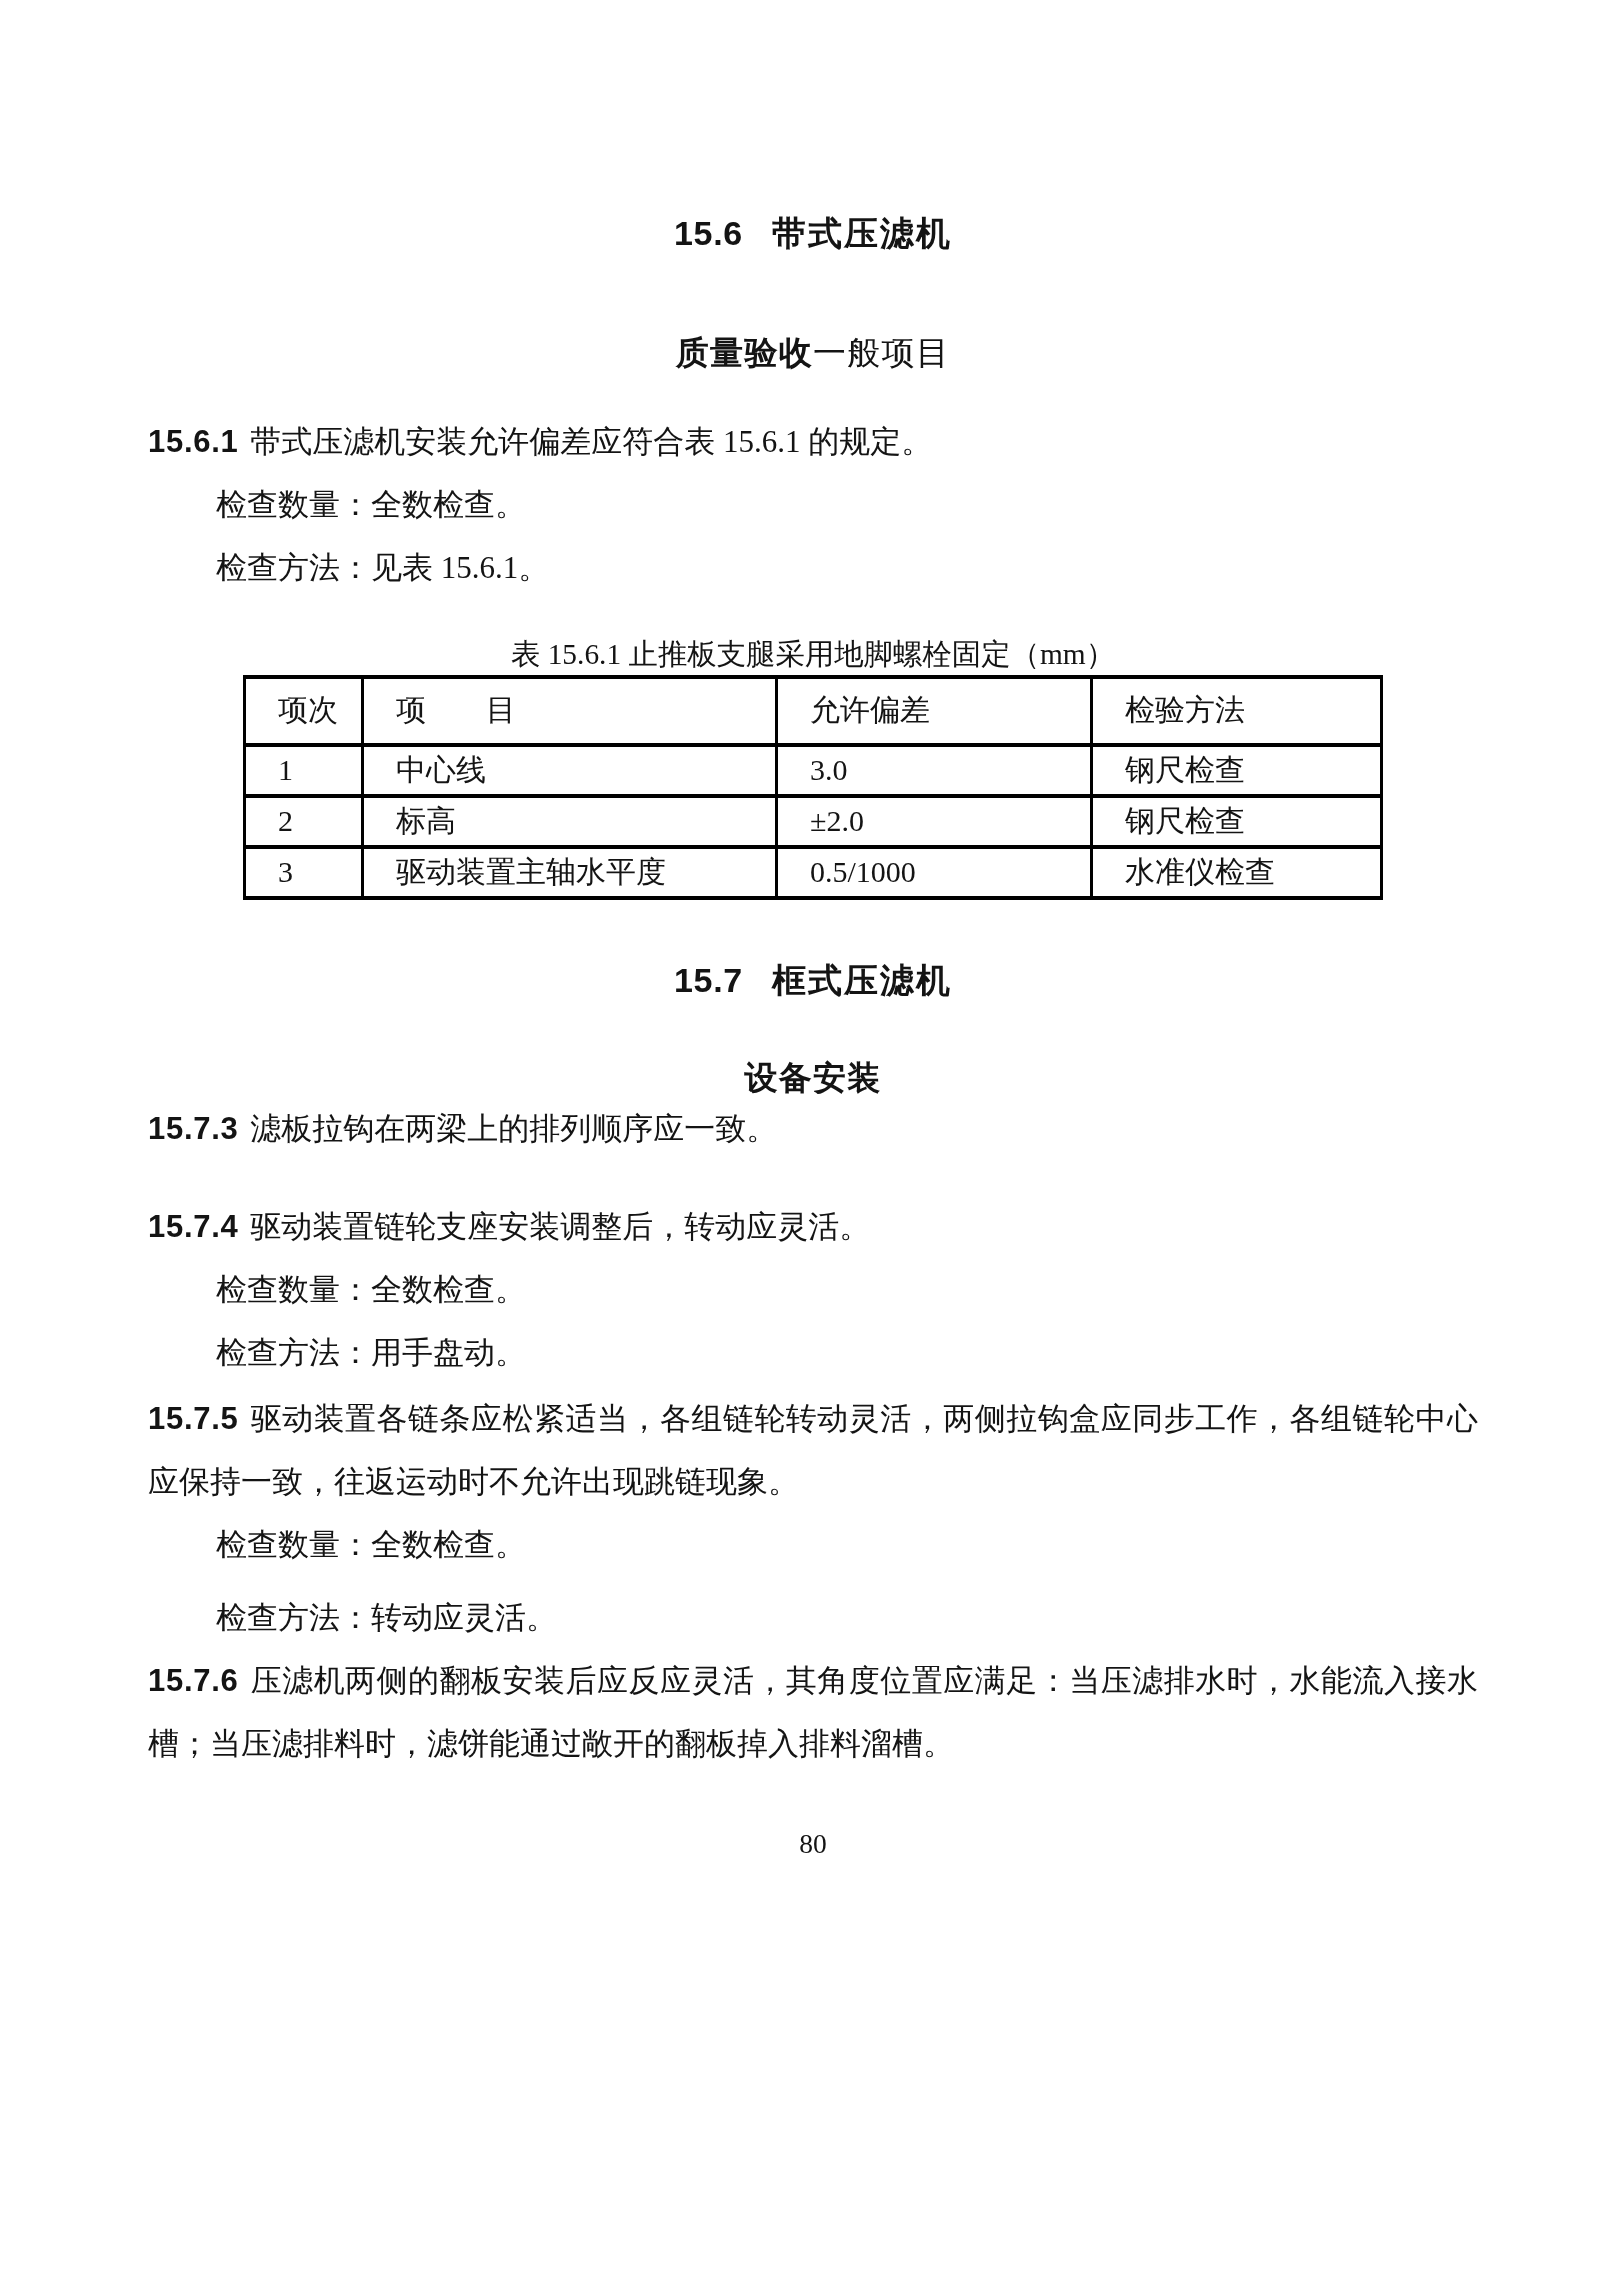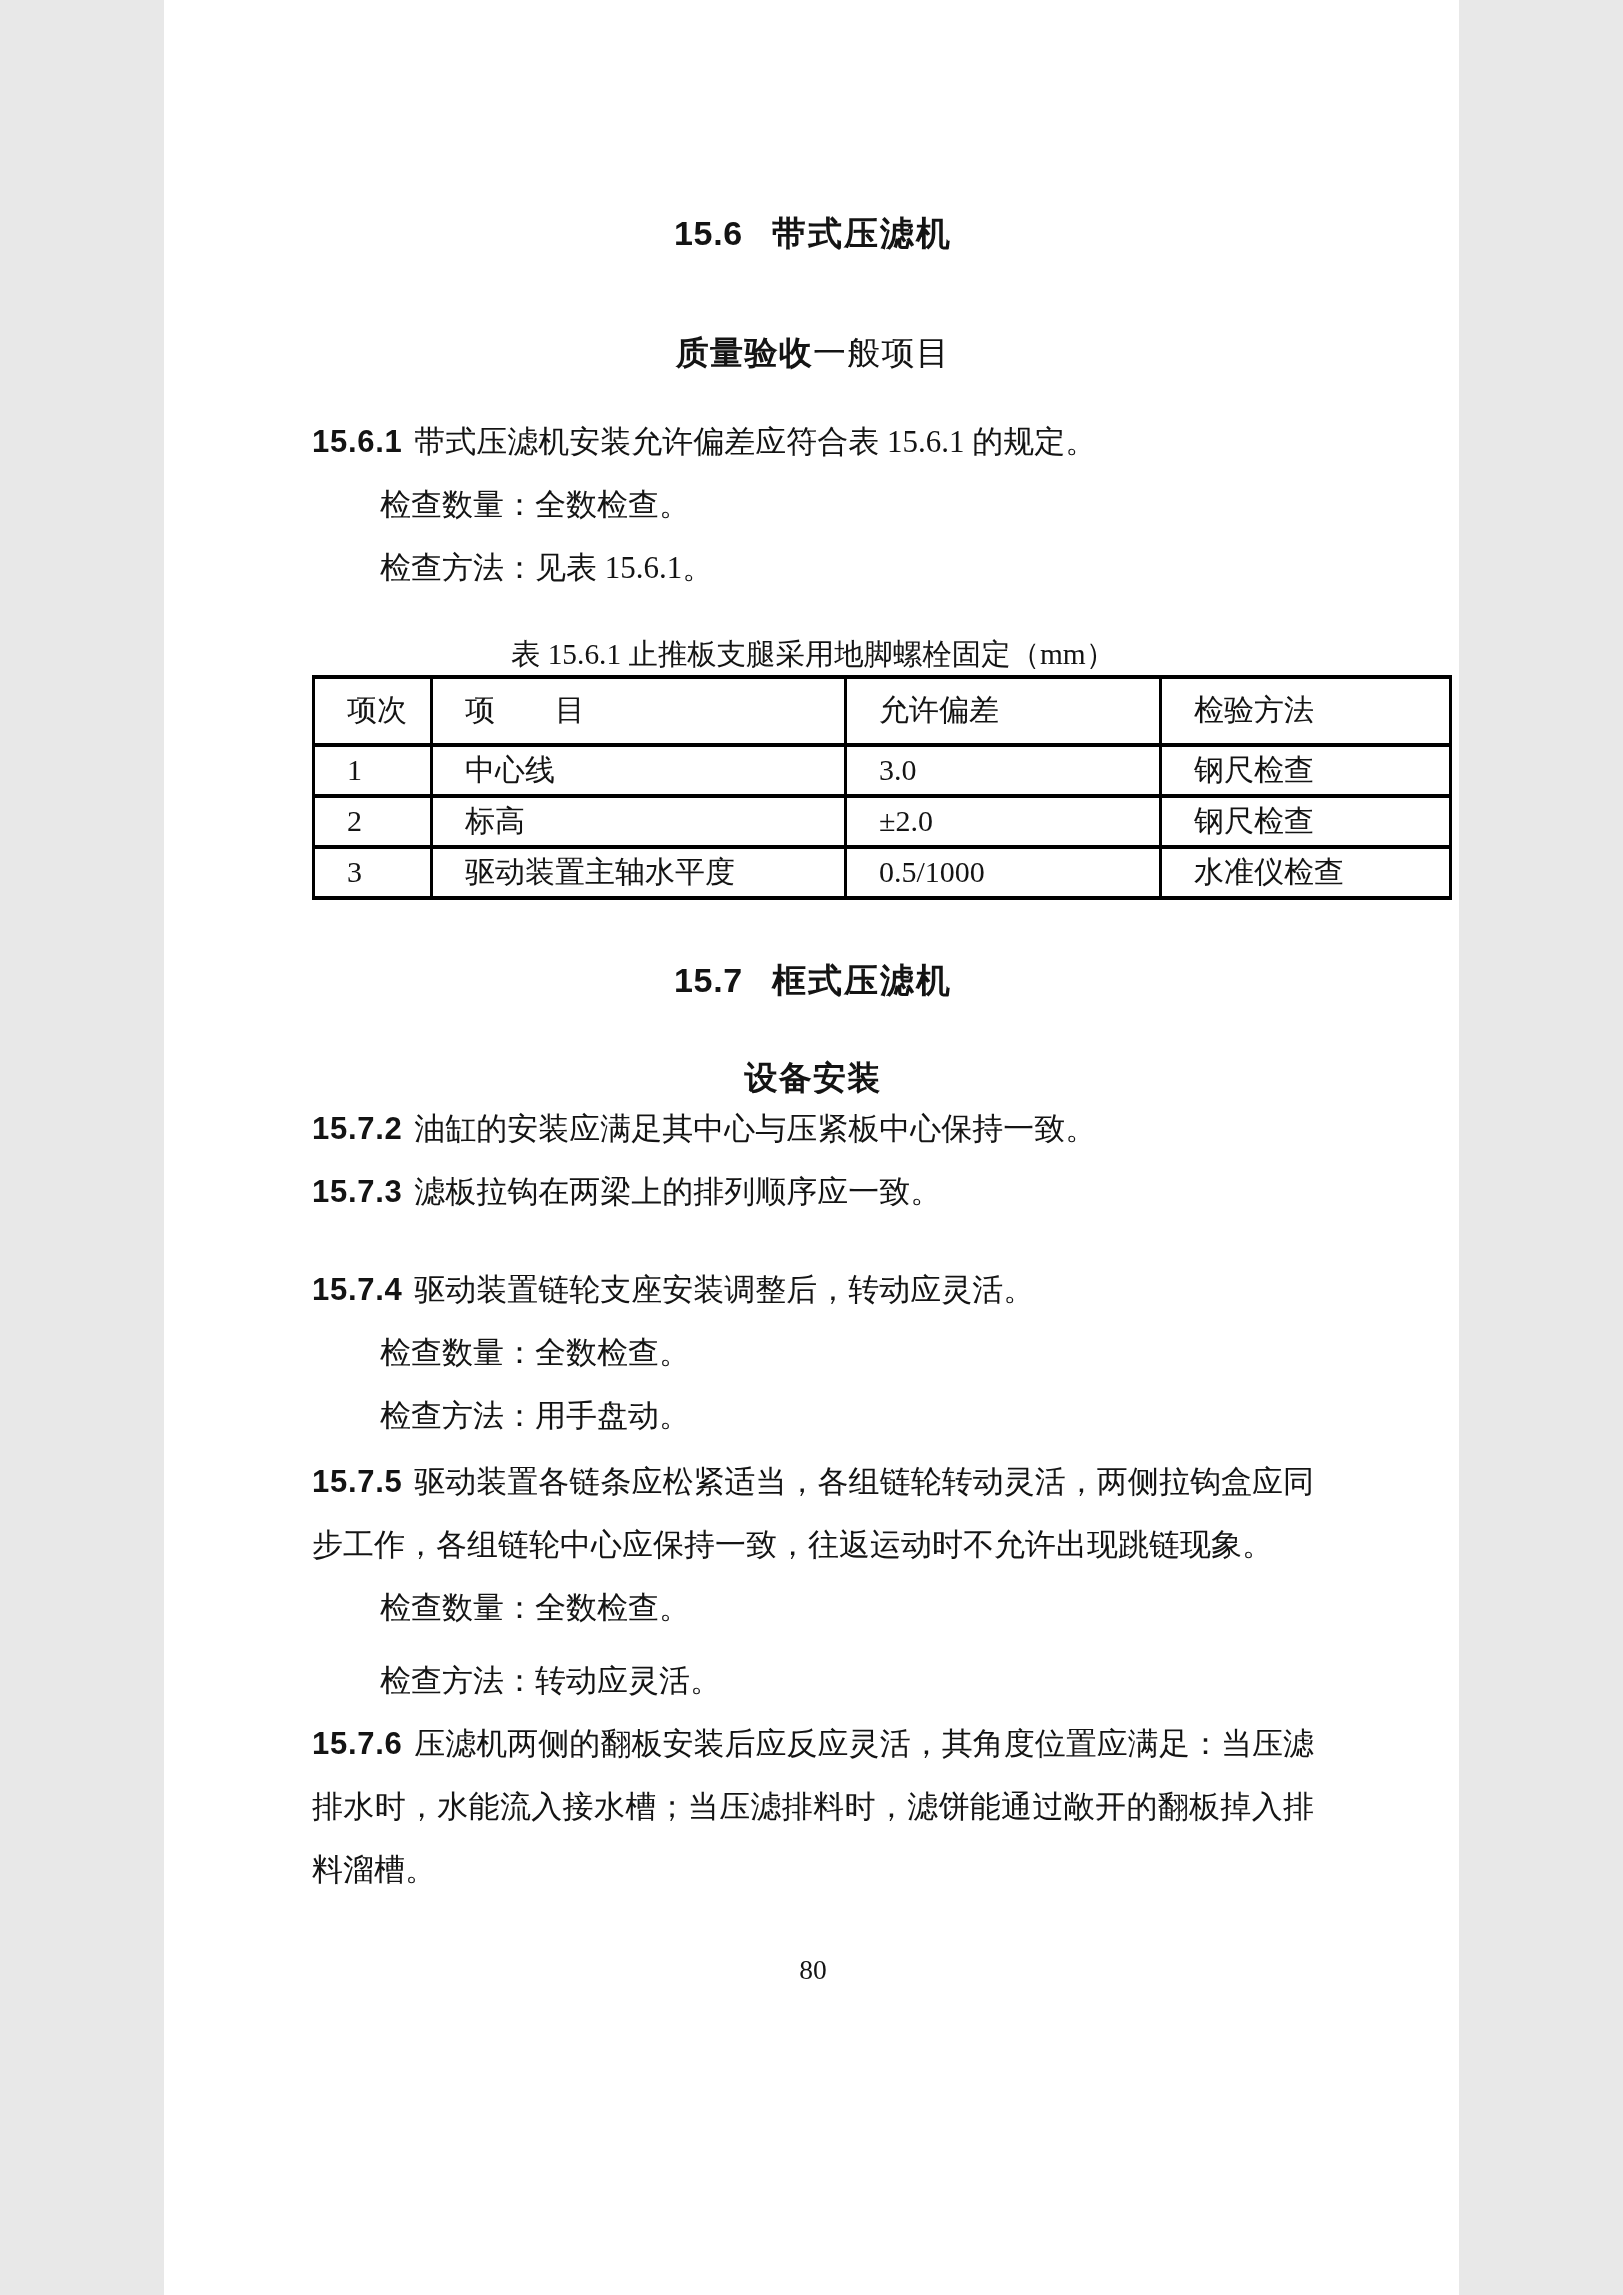--- a/index.html
+++ b/index.html
@@ -1,21 +1,21 @@
 <!DOCTYPE html>
 <html style="font-size:10.5px"><head>
 <meta charset="utf-8">
 <style>
   * { margin: 0; padding: 0; box-sizing: border-box; }
   html, body { background: #e8e8e8; }
   body { font-family: "Liberation Serif", serif; }
 
   .page {
     position: relative;
-    width: 1295px;
+    width: 1623px;
     height: 2295px;
     margin: 0 auto;
     background: #ffffff;
     color: #141414;
     padding: 0 145px 0 148px;
     overflow: hidden;
   }
 
   
   .h-main {
@@ -159,23 +159,20 @@
 
   <div class="h-main mt-h157">
     <span class="num">15.7</span><span>框式压滤机</span>
   </div>
 
   <div class="h-sub mt-sub2">
     <span class="b">设备安装</span>
   </div>
 
   <p class="line para">
-    <span class="pnum">15.7.2</span><span>油缸的安装应满足其中心与压紧板中心保持一致。</span>
-  </p>
-  <p class="line para">
     <span class="pnum">15.7.3</span><span>滤板拉钩在两梁上的排列顺序应一致。</span>
   </p>
 
 
   <p class="line para mt-p1574">
     <span class="pnum">15.7.4</span><span>驱动装置链轮支座安装调整后，转动应灵活。</span>
   </p>
   <p class="line indent">检查数量：全数检查。</p>
   <p class="line indent">检查方法：用手盘动。</p>
 

